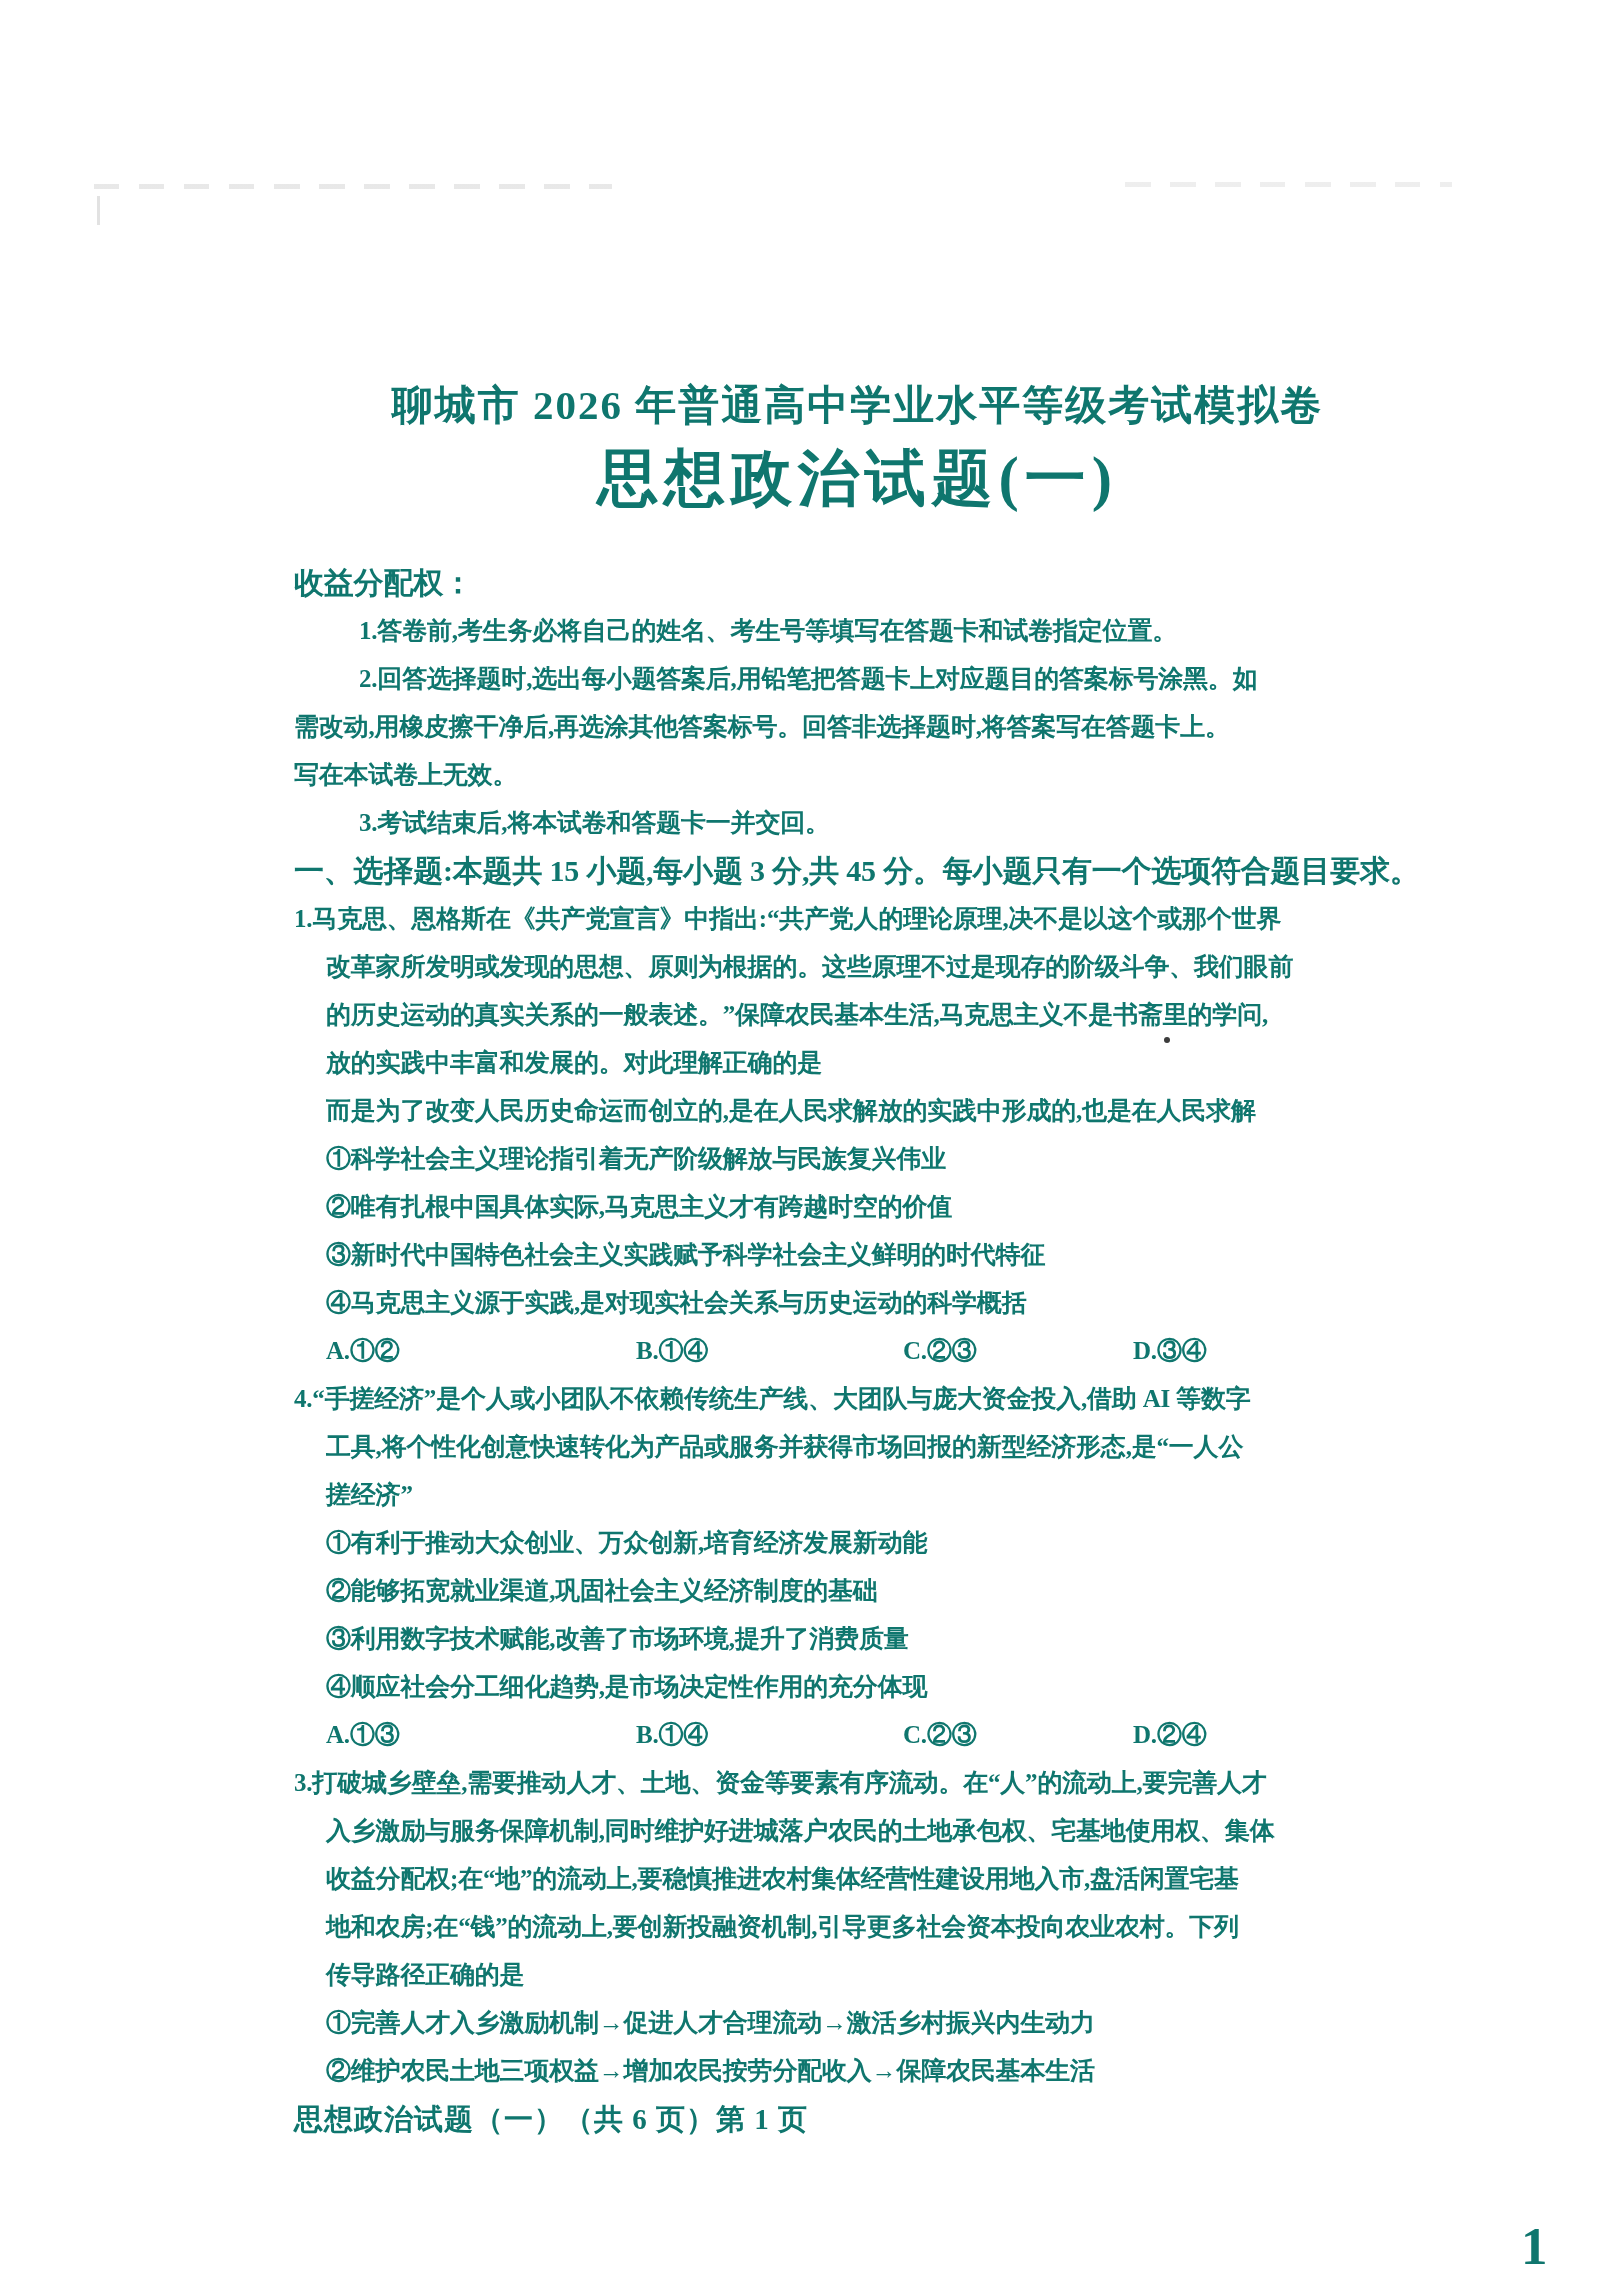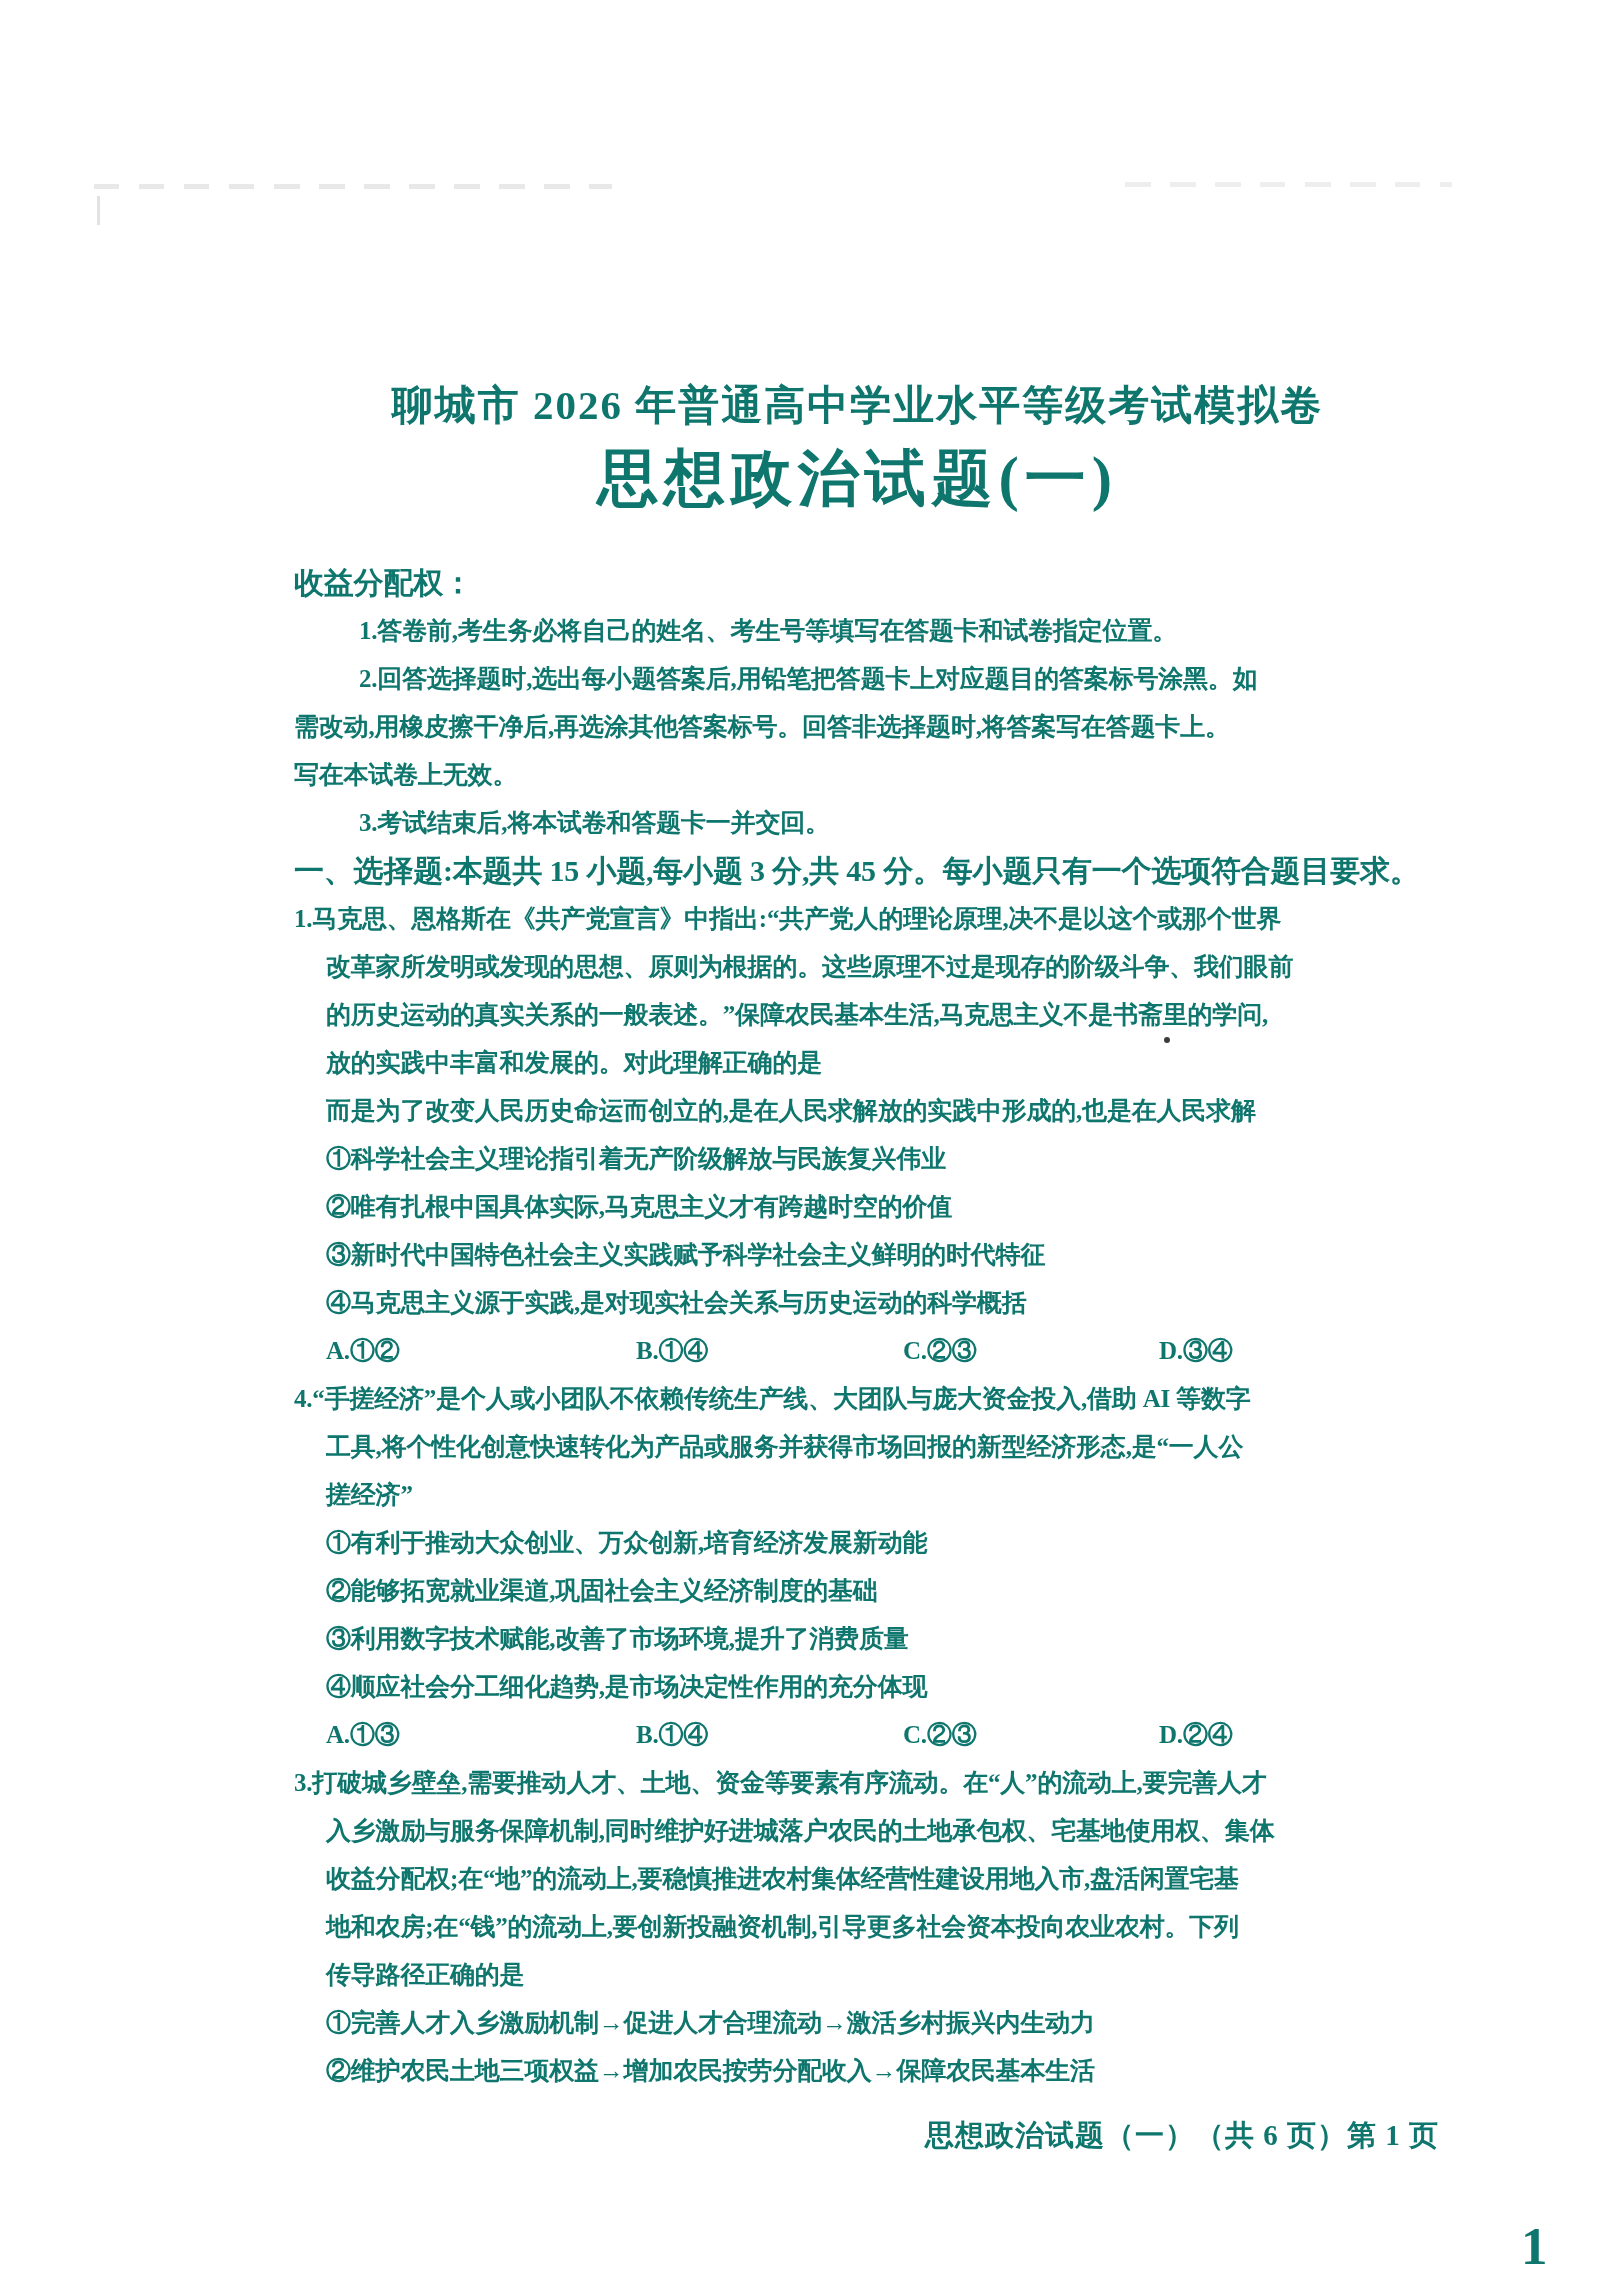--- a/index.html
+++ b/index.html
@@ -24,23 +24,23 @@
   .title2{font-size:61px;font-weight:900;letter-spacing:5.9px;line-height:84px;margin-top:5.9px;white-space:nowrap;}
 
   .content{position:absolute;left:294px;top:559px;width:1145px;}
   .line{font-size:25px;line-height:48px;font-weight:700;letter-spacing:-0.2px;white-space:nowrap;}
   .heading{font-size:30px;font-weight:800;}
   .ind1{margin-left:32px;}   
   .ind2{margin-left:65px;}   
 
   .choices{position:relative;height:48px;}
   .choices span{position:absolute;top:0;}
-  .cA{left:32px;} .cB{left:342px;} .cC{left:609px;} .cD{left:865px;}
+  .cA{left:32px;} .cB{left:342px;} .cC{left:609px;} .cD{left:839px;}
 
-  .footer-line{text-align:right;font-size:29px;line-height:48px;font-weight:700;letter-spacing:1px;margin-top:16px;}
+  .footer-line{text-align:left;font-size:29px;line-height:48px;font-weight:700;letter-spacing:1px;}
   .corner-num{position:absolute;left:1521px;top:2217px;font-size:53px;font-weight:600;line-height:59px;}
 </style>
 </head>
 <body>
 
 <div class="page">
 
   <div class="smudge smudge-left"></div>
   <div class="smudge smudge-right"></div>
   <div class="smudge-tick"></div>

